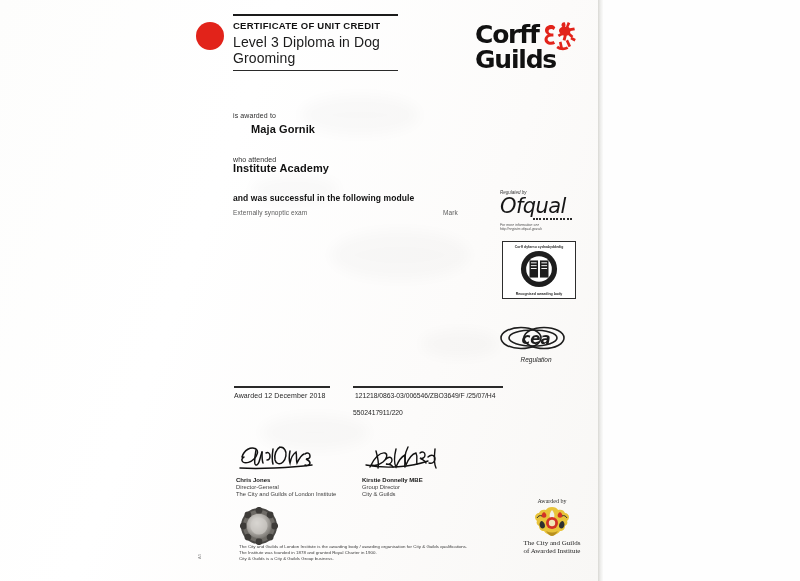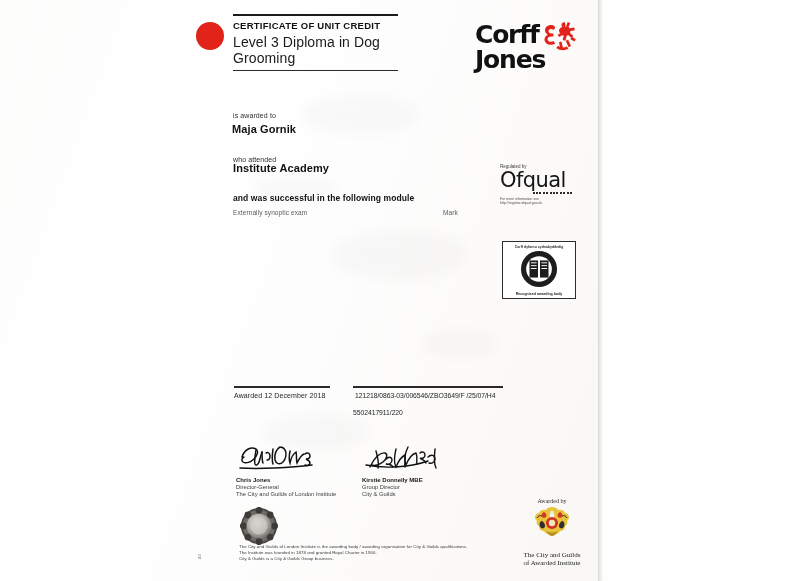--- a/index.html
+++ b/index.html
@@ -131,21 +131,21 @@
     letter-spacing: .1px;
   }
   .val {
     position: absolute;
     font-size: 11px;
     font-weight: bold;
     color: #111;
     letter-spacing: .1px;
   }
   #awarded-to-lbl { left: 233px; top: 112px; }
-  #awarded-to-val { left: 232px; top: 123px; }
+  #awarded-to-val { left: 251px; top: 123px; }
   #attended-lbl   { left: 233px; top: 156px; }
   #attended-val   { left: 233px; top: 162px; }
   #module-heading {
     position: absolute;
     left: 233px;
     top: 193px;
     font-size: 8.5px;
     font-weight: bold;
     color: #111;
     letter-spacing: .1px;
@@ -164,22 +164,23 @@
     top: 209px;
     font-size: 6.5px;
     color: #5c5c5c;
     letter-spacing: .1px;
   }
 
   
   #ofqual {
     position: absolute;
     left: 500px;
-    top: 164px;
+    top: 190px;
     width: 80px;
+    font-style: italic;
   }
   #ofqual-reg {
     font-size: 4.5px;
     color: #3a3a3a;
     margin-bottom: 1px;
   }
   #ofqual-word {
     font-family: "DejaVu Sans", sans-serif;
     font-size: 21px;
     font-weight: normal;
@@ -356,21 +357,21 @@
     font-size: 6px;
     color: #2b2b2b;
     margin-bottom: 1px;
   }
   #crest-art { width: 42px; height: 34px; margin: 0 auto; display: block; }
   #crest-name {
     font-family: "Liberation Serif", serif;
     font-size: 7px;
     line-height: 8.4px;
     color: #1f1f1f;
-    margin-top: 12px;
+    margin-top: 0;
     text-align: center;
   }
 
   
   #edge-mark {
     position: absolute;
     left: 197px;
     top: 541px;
     width: 8px;
     height: 18px;
@@ -398,21 +399,21 @@
 
     <div id="title-block">
       <div id="title-rule-top"></div>
       <div id="cert-title">CERTIFICATE OF UNIT CREDIT</div>
       <div id="cert-sub">Level 3 Diploma in Dog Grooming</div>
       <div id="title-rule-bot"></div>
     </div>
 
     <div id="cg-logo">
       <div class="cg-word cg-city">Corff</div>
-      <div class="cg-word cg-guilds">Jones</div>
+      <div class="cg-word cg-guilds">Guilds</div>
       <svg id="cg-lion" viewBox="0 0 48 40">
         <g fill="#e2231a">
           <path d="M20 6c-3.4 0-6 2.3-6 5.3 0 2 1.1 3.5 2.8 4.4-2 .9-3.3 2.6-3.3 4.7 0 3.1 2.8 5.4 6.5 5.4 1.6 0 3-.4 4.1-1.1l-1.5-2.6c-.7.4-1.6.7-2.6.7-2 0-3.4-1.1-3.4-2.6 0-1.6 1.4-2.7 3.5-2.7h2.3v-3h-2.1c-1.6 0-2.7-.9-2.7-2.2 0-1.3 1.1-2.2 2.6-2.2 1 0 1.8.3 2.5.8l1.6-2.5C23.2 6.5 21.7 6 20 6z"></path>
           <path d="M34 3.5c-1.6-.6-3 .3-3.4 1.7-.3 1.1.1 2 .8 2.7-1.5.3-2.7 1.2-3.2 2.6-.5 1.5 0 2.9 1.1 3.7l-2.6 1.5 1.4 2.4 3.1-1.8c.5.2 1 .3 1.6.3l-1.1 4.4 2.8.7 1.2-4.9c.5-.2 1-.5 1.4-.9l3.4 3.2 1.9-2-3.4-3.2c.3-.6.4-1.2.4-1.8l4.5-.9-.6-2.8-4.6.9c-.3-.5-.7-.9-1.2-1.2l1.8-3.9-2.6-1.2L35 7.8c-.4 0-.8 0-1.1.1.6-.8.8-1.9.4-2.9-.1-.6-.3-1.1-.3-1.5z"></path>
           <path d="M37 20.5l3 6.5-2.4 1.2-2.8-6.1zM30.5 22.6l1.6 7.1-2.7.5-1.4-7zM40.5 17.8l4.3 2.2-1.2 2.4-4.2-2.2z"></path>
           <path d="M27 26.8c2.6 1.9 6.2 2.1 9 .6l1.4 2.4c-3.8 2.1-8.6 1.8-12.1-.8z"></path>
         </g>
       </svg>
     </div>
 
@@ -461,20 +462,31 @@
           <rect x="11.5" y="16" width="6" height="1"></rect>
           <rect x="11.5" y="19" width="6" height="1"></rect>
           <rect x="22.5" y="13" width="6" height="1"></rect>
           <rect x="22.5" y="16" width="6" height="1"></rect>
           <rect x="22.5" y="19" width="6" height="1"></rect>
         </g>
       </svg>
       <div id="wales-bot">Recognised awarding body</div>
     </div>
 
+    <div id="ccea">
+      <svg viewBox="0 0 72 26" width="72" height="26">
+        <g fill="none" stroke="#1d1d1d" stroke-width="1.6">
+          <ellipse cx="21" cy="13" rx="20" ry="10.5"></ellipse>
+          <ellipse cx="44" cy="13" rx="20" ry="10.5"></ellipse>
+          <ellipse cx="33" cy="13" rx="24" ry="8"></ellipse>
+        </g>
+        <text x="36" y="19" text-anchor="middle" font-family="DejaVu Sans, sans-serif" font-size="15" font-weight="bold" font-style="italic" fill="#1d1d1d">cea</text>
+      </svg>
+      <div id="ccea-sub">Regulation</div>
+    </div>
 
     <div id="date-rule"></div>
     <div id="award-date">Awarded 12 December 2018</div>
 
     <div id="ref-rule"></div>
     <div id="ref-line1">121218/0863-03/006546/ZBO3649/F /25/07/H4</div>
     <div id="ref-line2">5502417911/220</div>
 
     <svg class="sig-svg" id="sig1-svg" width="100" height="34" viewBox="0 0 100 34">
       <g fill="none" stroke="#111" stroke-width="1.5" stroke-linecap="round">

